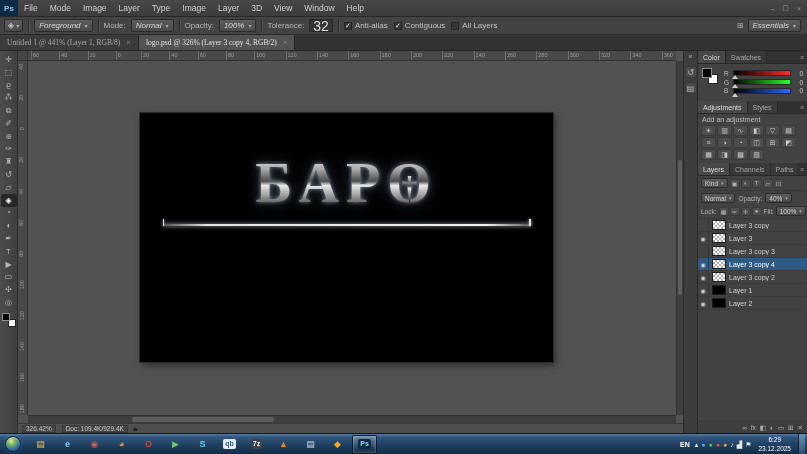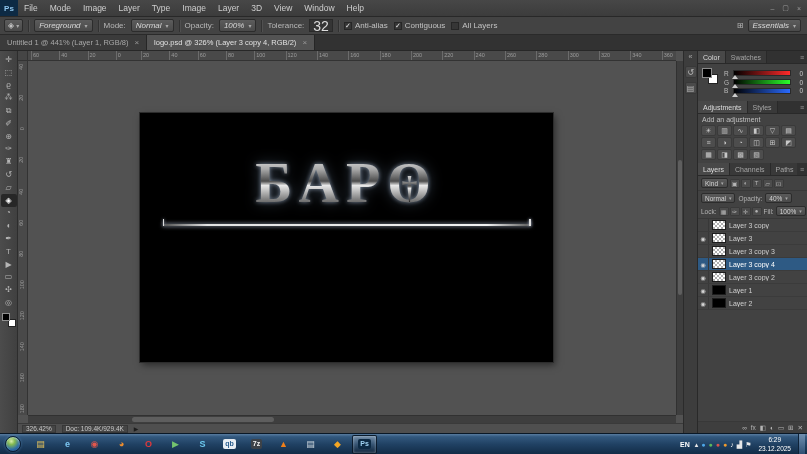--- a/index.html
+++ b/index.html
@@ -24,21 +24,21 @@
 .num-input{height:13px;background:#353535;border:1px solid #2a2a2a;padding:0 3px;display:inline-flex;align-items:center;min-width:16px;color:#ddd;font-size:14px;}
 #ob-checks{display:flex;gap:6px;align-items:center;}
 .cb{display:inline-flex;align-items:center;gap:3px;}
 .cb .box{width:8px;height:8px;background:#363636;border:1px solid #262626;display:inline-flex;align-items:center;justify-content:center;font-size:7px;color:#e5e5e5;}
 .cb.checked .box::after{content:"✓";}
 .cb-label{font-size:8px;color:#c2c2c2;}
 .workspace{margin-left:auto;display:flex;align-items:center;gap:4px;padding-right:2px;}
 .ws-icon{font-size:8px;color:#b5b5b5;}
 
 
-.tabbar{position:absolute;left:0;top:35px;width:100%;height:16px;background:#323232;display:flex;border-bottom:1px solid #272727;z-index:4;}
+.tabbar{position:absolute;left:0;top:35px;width:100%;height:16px;background:#323232;display:flex;border-bottom:1px solid #272727;z-index:4;font-family:Liberation Serif, serif;}
 .doc-tab{display:flex;align-items:center;gap:6px;padding:0 7px;font-size:7.5px;color:#a8a8a8;background:#3b3b3b;border-right:1px solid #262626;white-space:nowrap;}
 .doc-tab.active{background:#535353;color:#e0e0e0;}
 .doc-tab .close{font-size:8px;color:#999;}
 
 
 .toolbar{position:absolute;left:0;top:51px;width:18px;bottom:21px;background:linear-gradient(90deg,#4c4c4c,#404040);border-right:1px solid #2d2d2d;display:flex;flex-direction:column;align-items:center;padding-top:2px;z-index:3;}
 #toolbar-tools{display:flex;flex-direction:column;align-items:center;}
 .tool{width:16px;height:12.8px;display:flex;align-items:center;justify-content:center;font-size:8px;color:#b5b5b5;border-radius:2px;}
 .tool.active{background:#272727;color:#fff;}
 .swatches{margin-top:4px;position:relative;width:14px;height:14px;}

